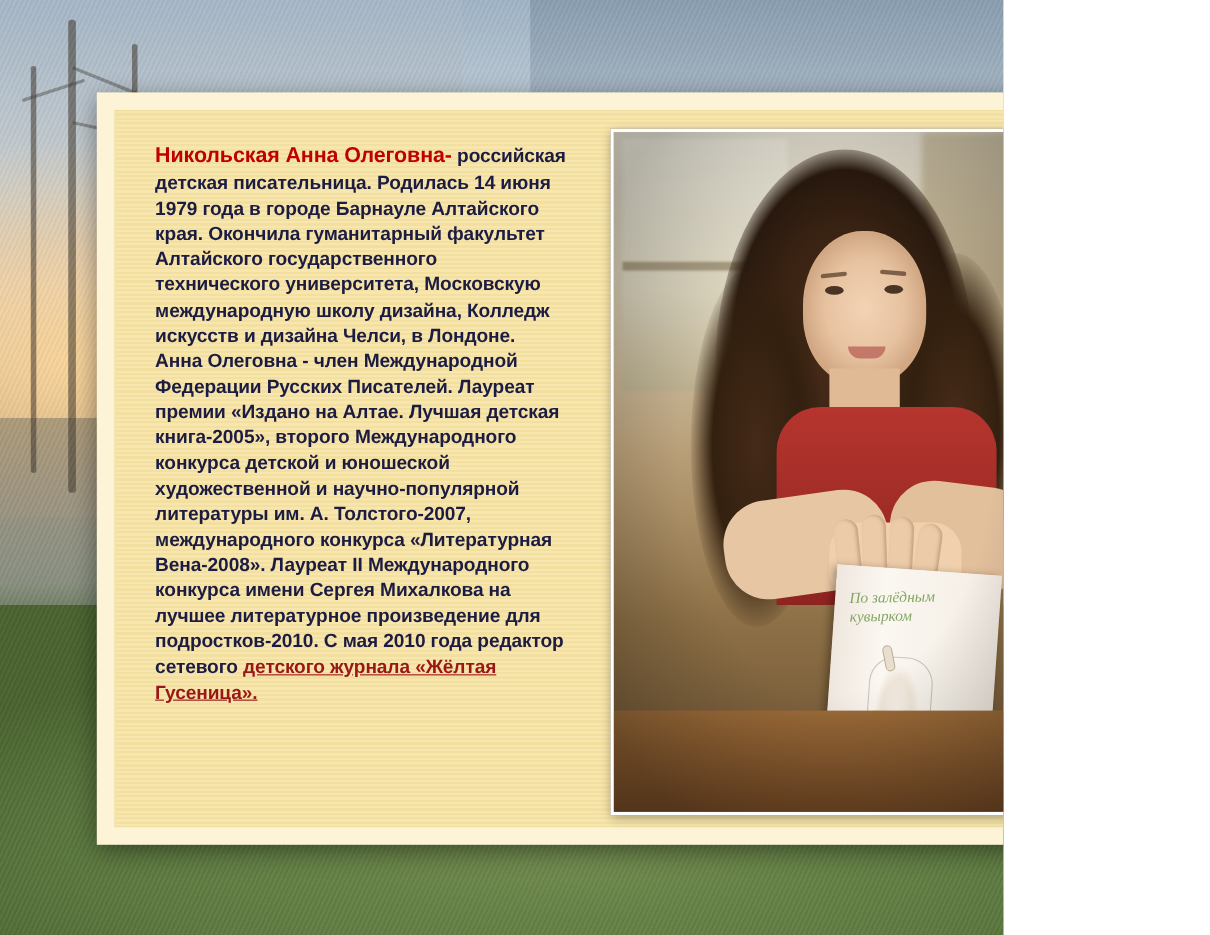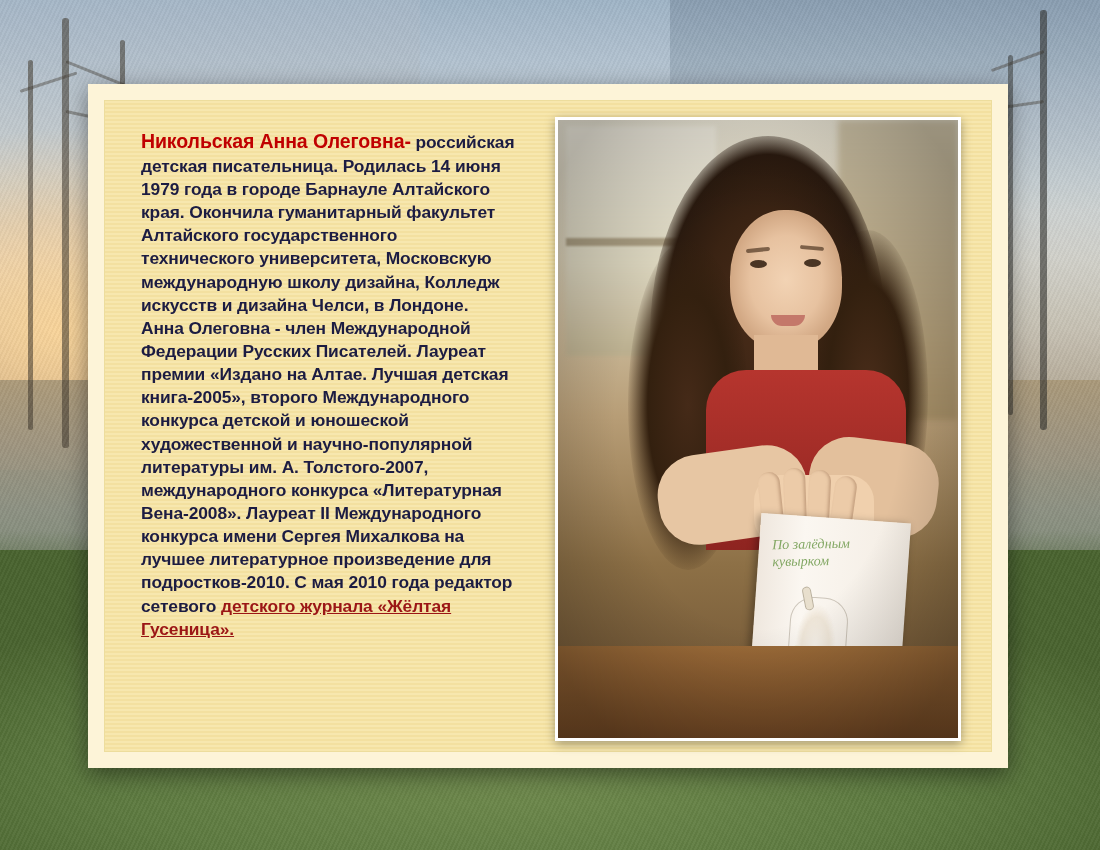--- a/index.html
+++ b/index.html
@@ -8,21 +8,21 @@
   }
   body {
     width: 1100px;
     height: 850px;
     overflow: hidden;
     font-family: "Liberation Sans", sans-serif;
   }
 
   .slide {
     position: relative;
-    width: 1100px;
+    width: 912px;
     height: 850px;
     overflow: hidden;
     background: #6d7c63;
   }
 
   
   .bg-sky {
     position: absolute;
     left: 0; top: 0;
     width: 1100px; height: 470px;

